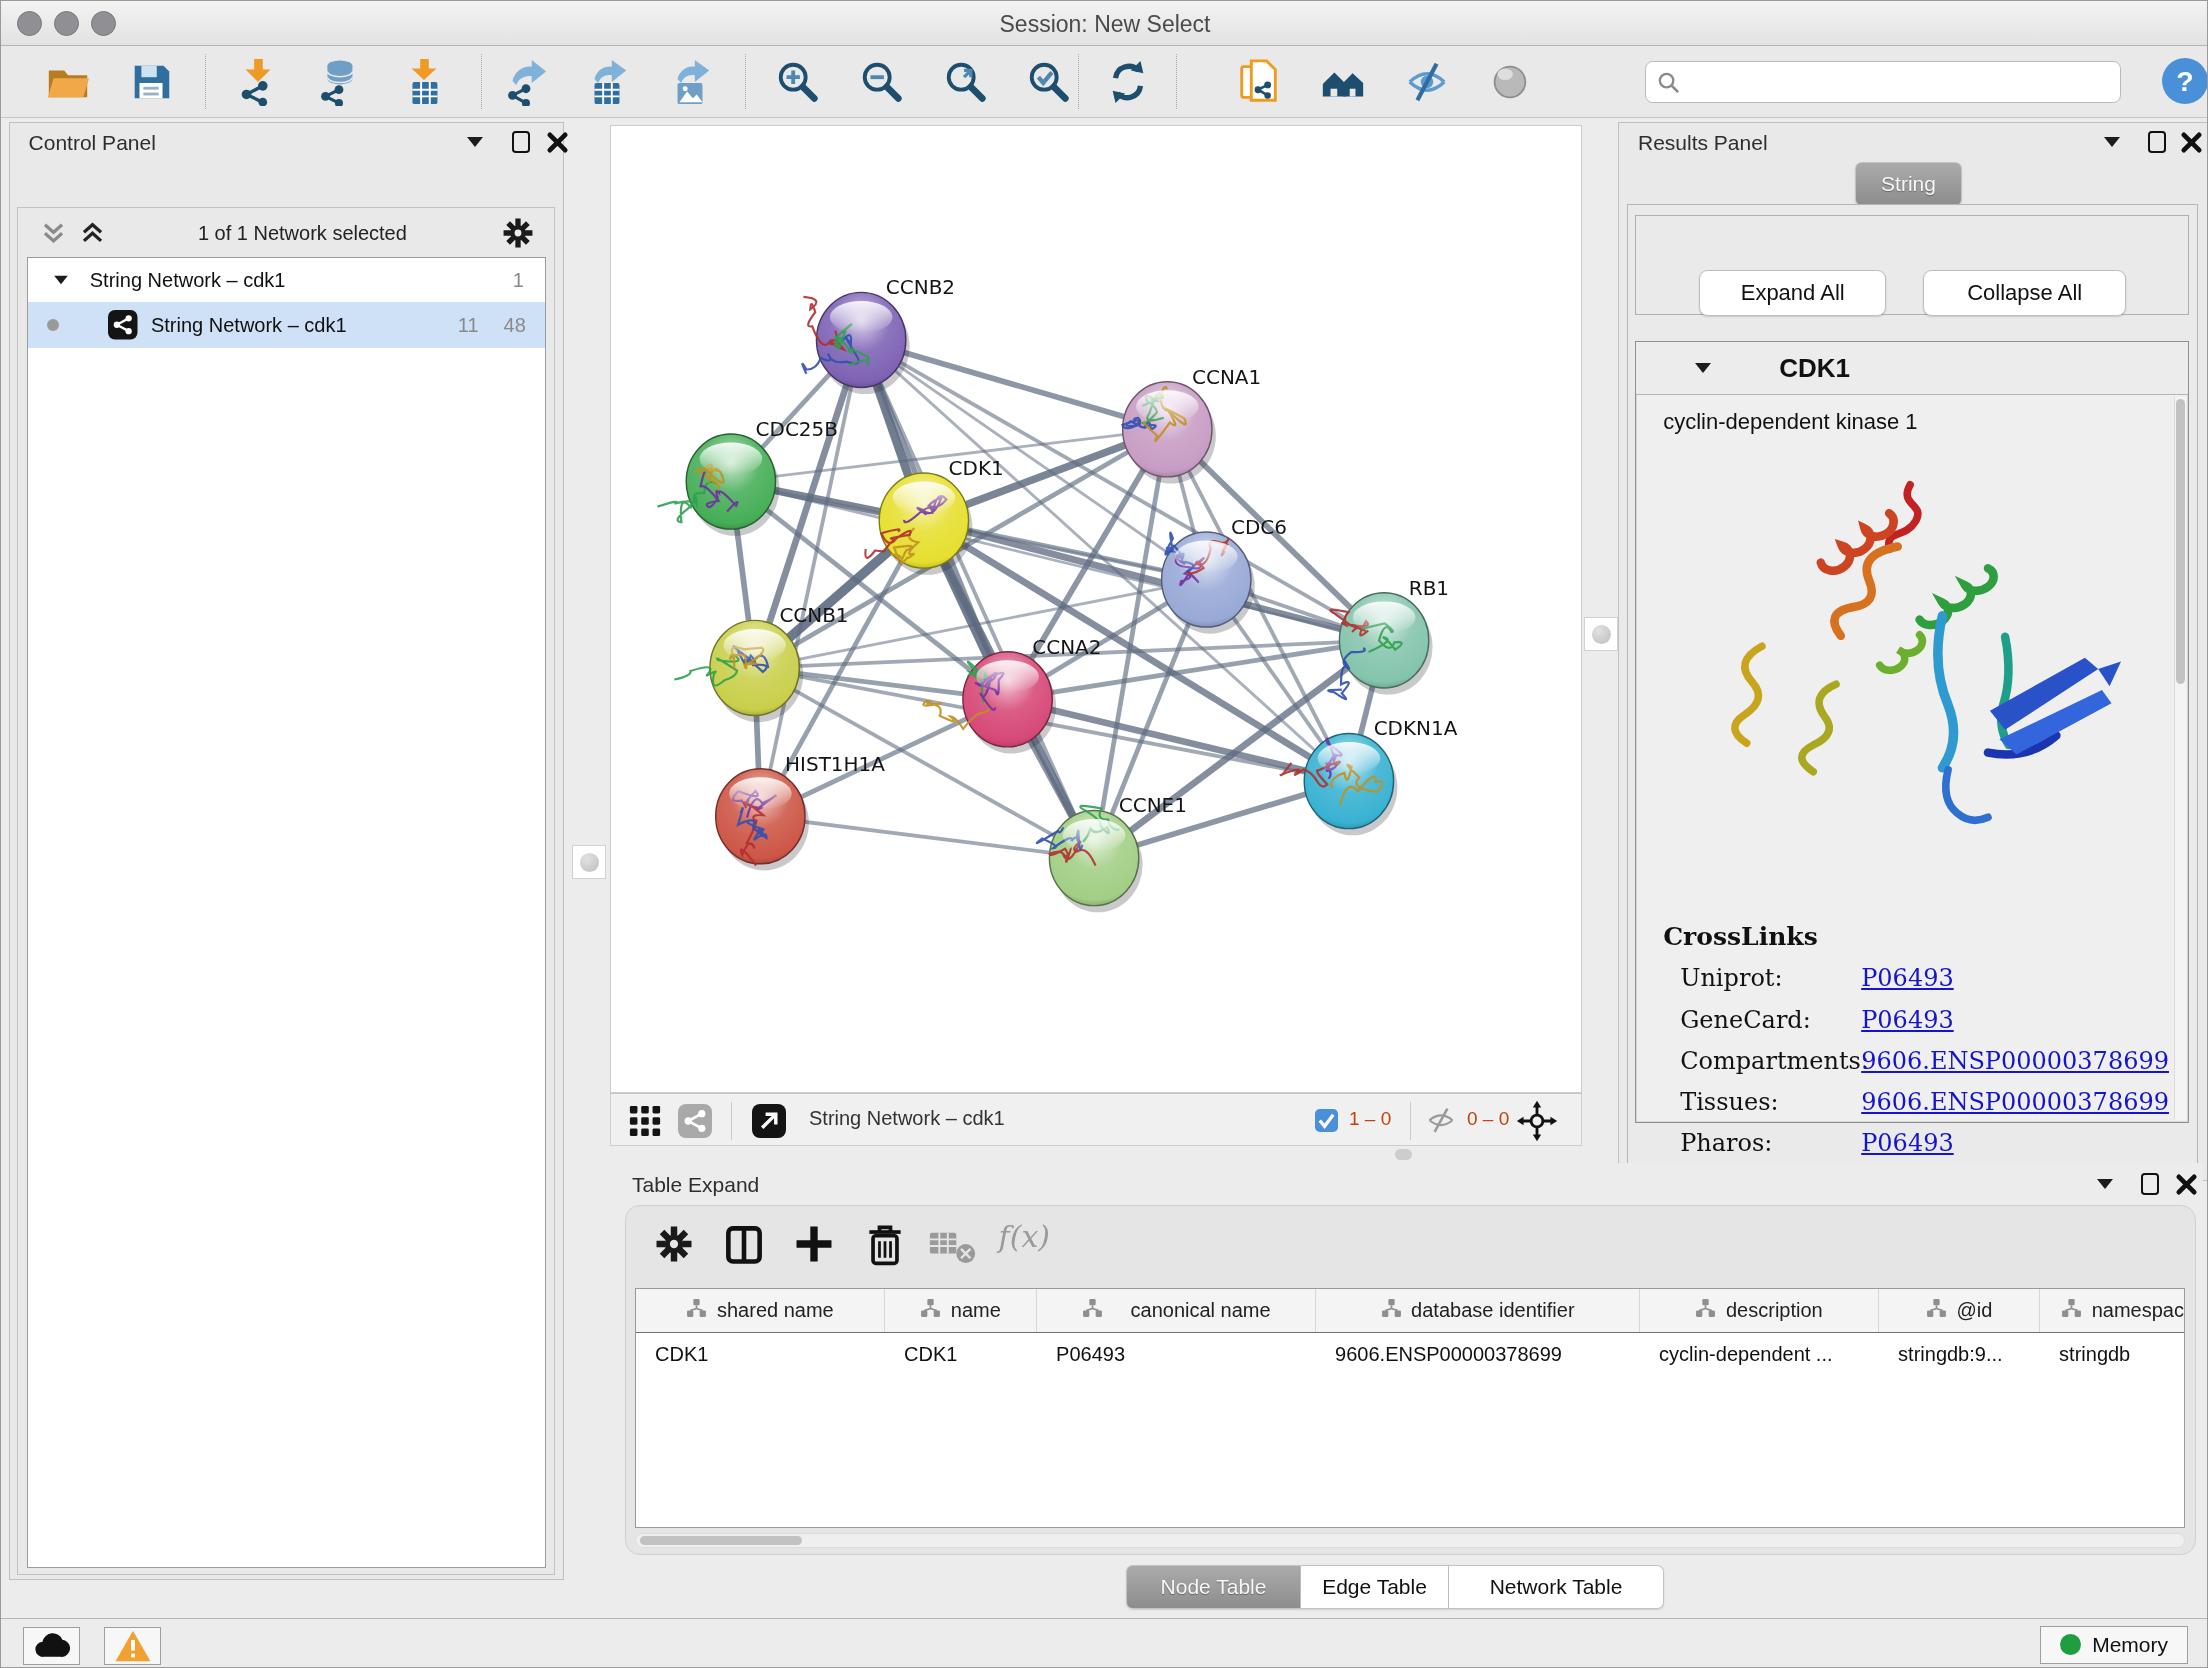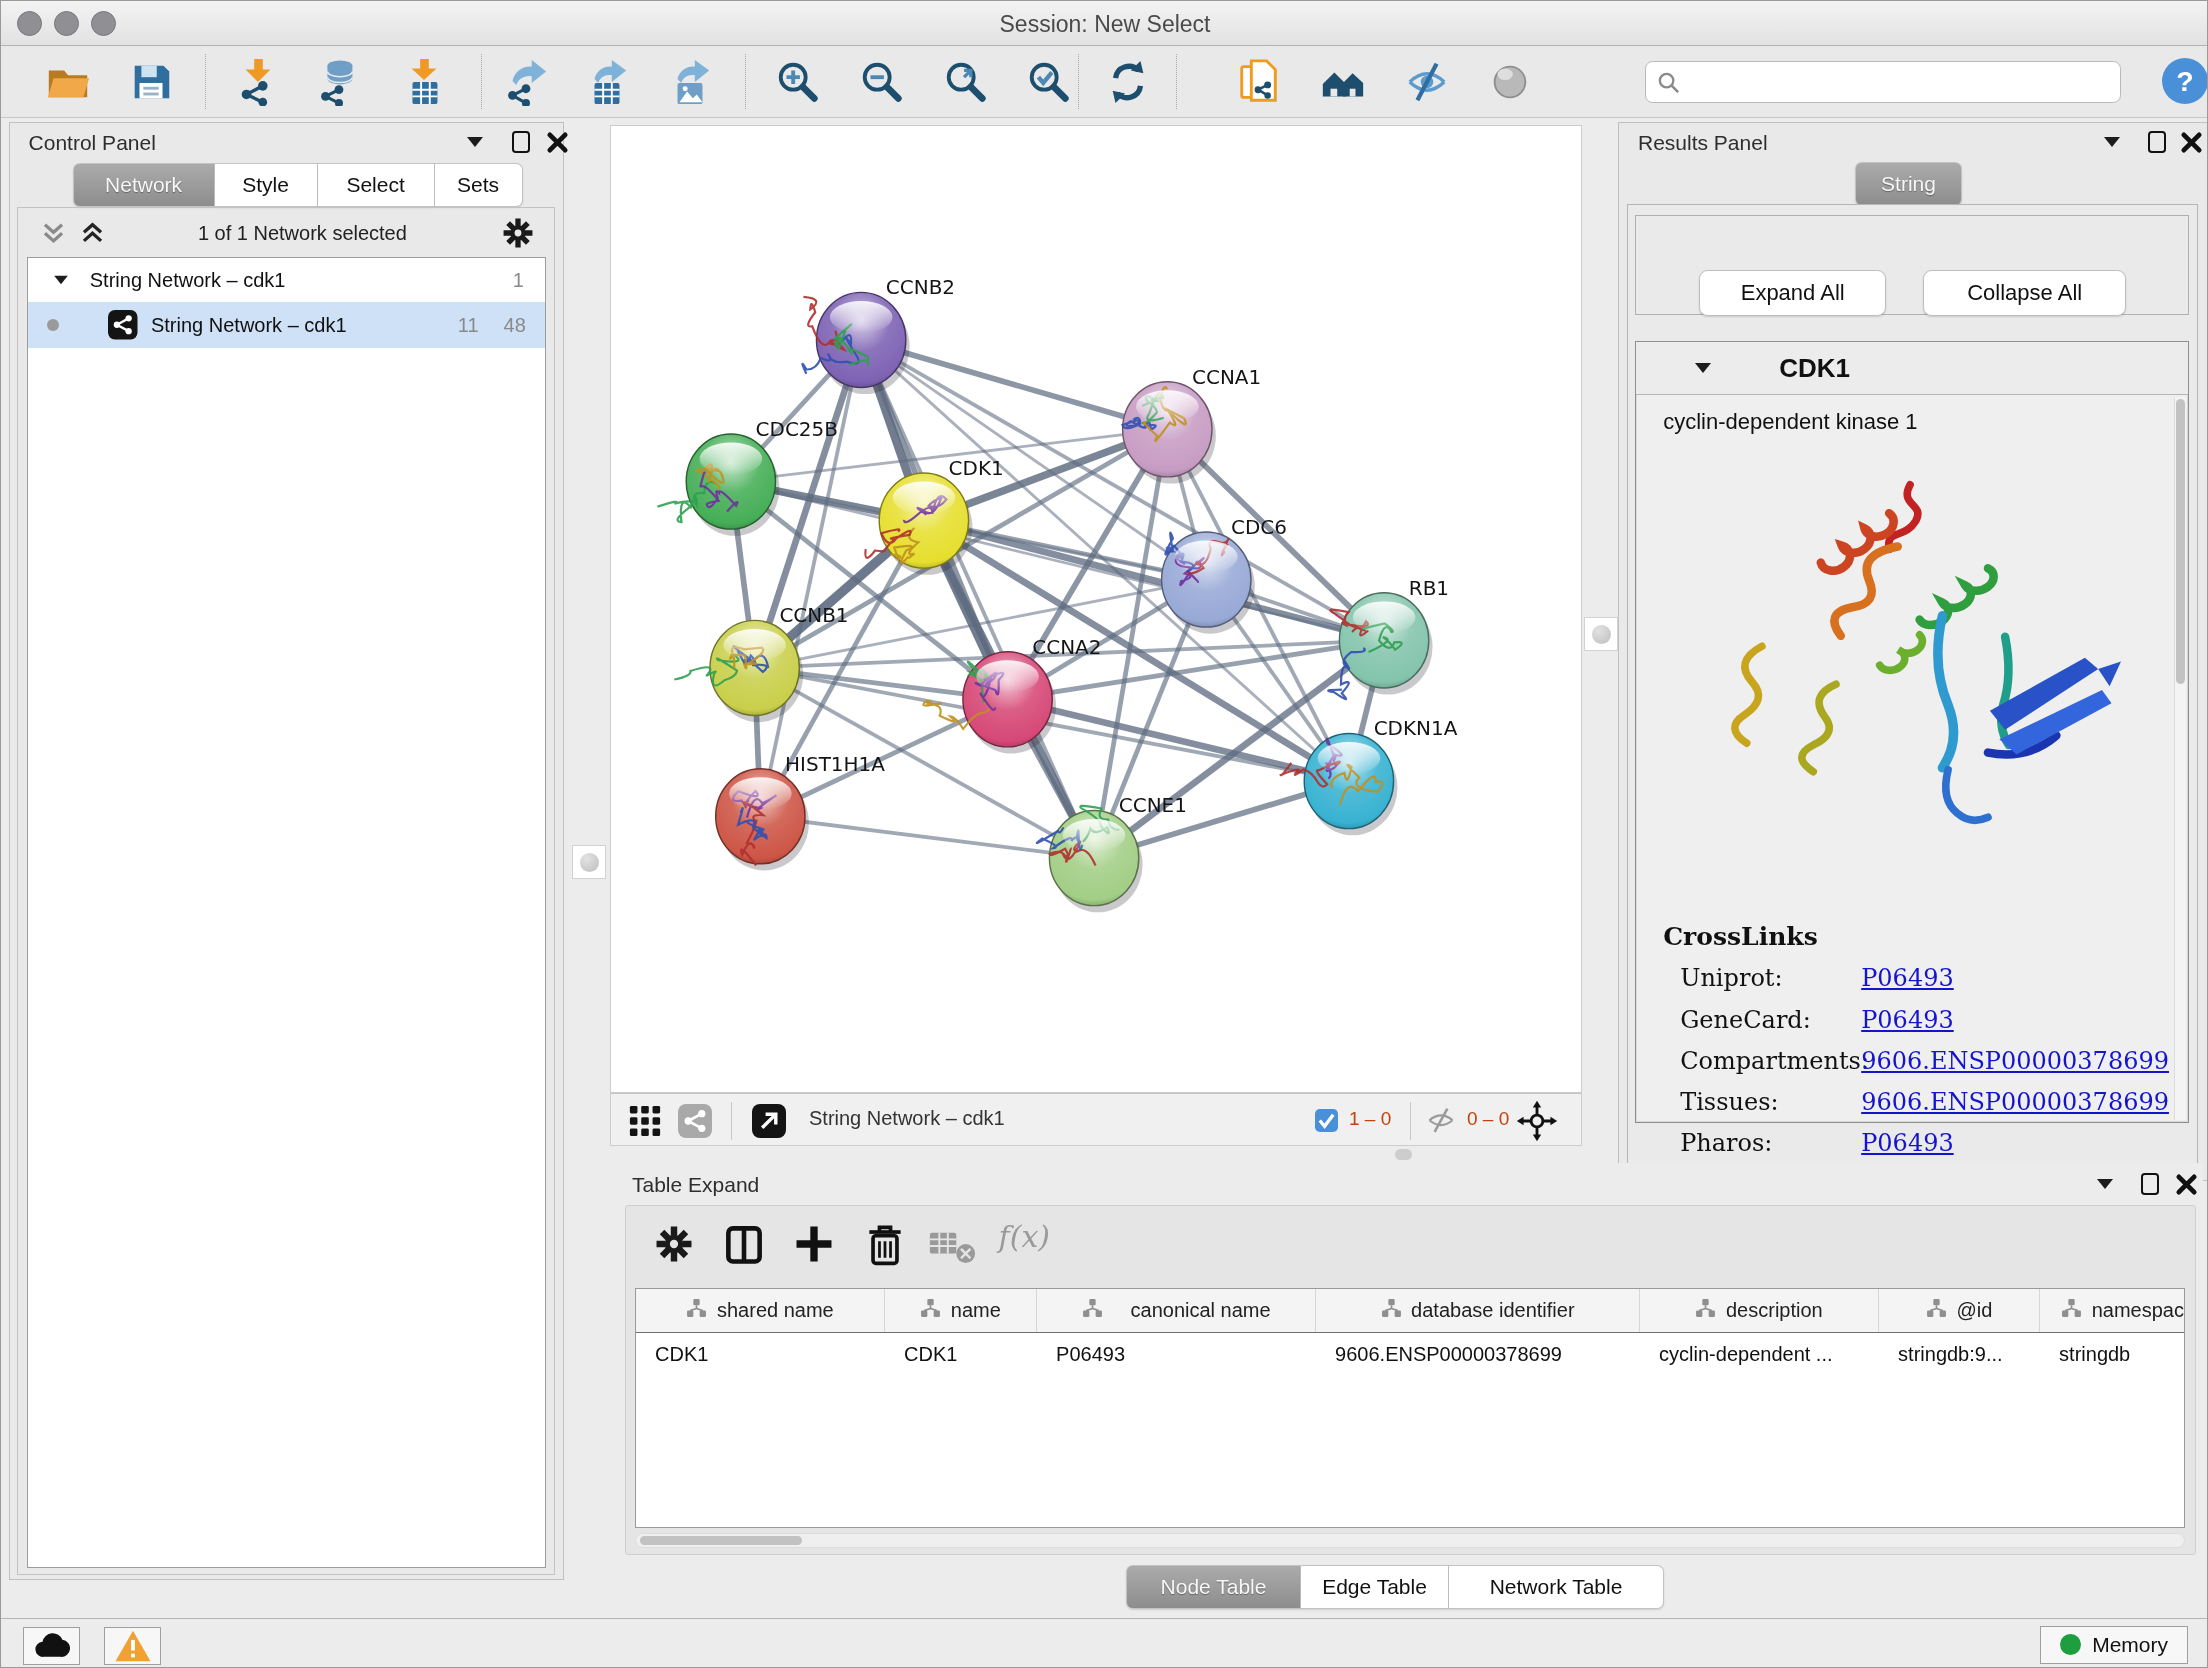--- a/index.html
+++ b/index.html
@@ -74,21 +74,21 @@
   .crosslinks { position:absolute; left:0; top:580px; width:533px; font-family:"DejaVu Serif", serif; }
   .cl-title { font-size:25px; font-weight:bold; color:#111; margin-left:27px; }
   .cl-row { display:flex; margin-top:13.3px; font-size:24px; }
   .cl-label { width:181px; margin-left:44px; color:#111; }
   .cl-link { color:#1414cc; text-decoration:underline; }
   .vscroll { position:absolute; right:1.9px; top:55px; width:12.4px; height:723px; background:#f4f4f4; border-left:1px solid #dcdcdc; }
   .vthumb { position:absolute; left:1px; top:1.9px; width:9.5px; height:285px; background:#c2c2c2; border-radius:4.8px; }
 
   
   .table-panel { position:absolute; left:616px; top:1162px; width:1586px; height:455px; background:#ececec; }
-  .tp-box { position:absolute; left:7.6px; top:42px; width:1571px; height:350px; background:#e5e5e5; border:1px solid #cfcfcf; border-radius:3px; }
+  .tp-box { position:absolute; left:7.6px; top:42px; width:1571px; height:350px; background:#e5e5e5; border:1px solid #cfcfcf; border-radius:15px; }
   .tp-table { position:absolute; left:9.5px; top:82px; width:1550px; height:240px; background:#fff; border:1px solid #9a9a9a; overflow:hidden; }
   .thead { display:flex; height:44px; background:#f4f4f4; border-bottom:1.9px solid #6f6f6f; }
   .th { display:flex; align-items:center; justify-content:center; gap:9.5px; font-size:20px; color:#222; border-right:1px solid #d7d7d7; flex:none; }
   .trow { display:flex; height:42px; }
   .td { font-size:20px; color:#111; display:flex; align-items:center; padding-left:19px; flex:none; }
   .hscroll { position:absolute; left:9.5px; top:327px; width:1550px; height:15px; background:#efefef; border:1px solid #dcdcdc; border-radius:7.6px; }
   .hthumb { position:absolute; left:3.8px; top:1.9px; width:162px; height:9.5px; background:#c2c2c2; border-radius:4.8px; }
   .fx { font-family:"DejaVu Serif", serif; font-style:italic; font-size:30px; color:#9a9a9a; }
 
   
@@ -253,26 +253,20 @@
     <div class="helpbtn"><span>?</span></div>
   </div>
 
   <div class="control-panel">
     <div class="panel-title abs" style="left:19px; top:7.6px">Control Panel</div>
     <span class="tri-down abs" style="left:457px; top:14.3px"></span>
     <span class="sq-icon abs" style="left:502px; top:7.6px"></span>
     <svg class="abs" style="left:536px; top:7.6px" width="23" height="23" viewBox="0 0 24 24">
         <path d="M4 4L20 20M20 4L4 20" stroke="#111" stroke-width="5" stroke-linecap="round"></path>
       </svg>
-    <div class="tabs abs" style="left:63px; top:40px" id="control-tabs">
-        <div class="tab sel" style="width: 142px;">Network</div>
-        <div class="tab" style="width: 103px;">Style</div>
-        <div class="tab" style="width: 117px;">Select</div>
-        <div class="tab" style="width: 88px;">Sets</div>
-      </div>
     <div class="subpanel">
       <div class="net-toolbar-row">
         <svg style="margin-left:21px" width="27" height="28.5" viewBox="0 0 28 30">
             <g fill="none" stroke="#8a8a8a" stroke-width="3.4">
               <path d="M5 6l9 8 9-8"></path>
               <path d="M5 15l9 8 9-8"></path>
             </g>
           </svg>
         <svg style="margin-left:11.4px" width="27" height="28.5" viewBox="0 0 28 30">
             <g fill="none" stroke="#222" stroke-width="3.4">

